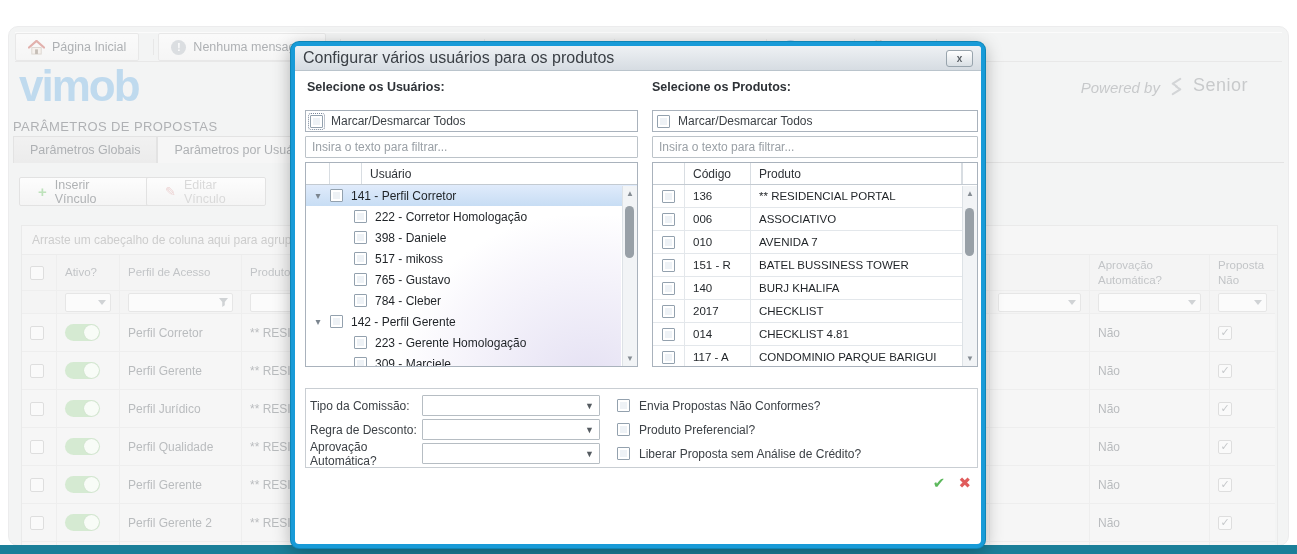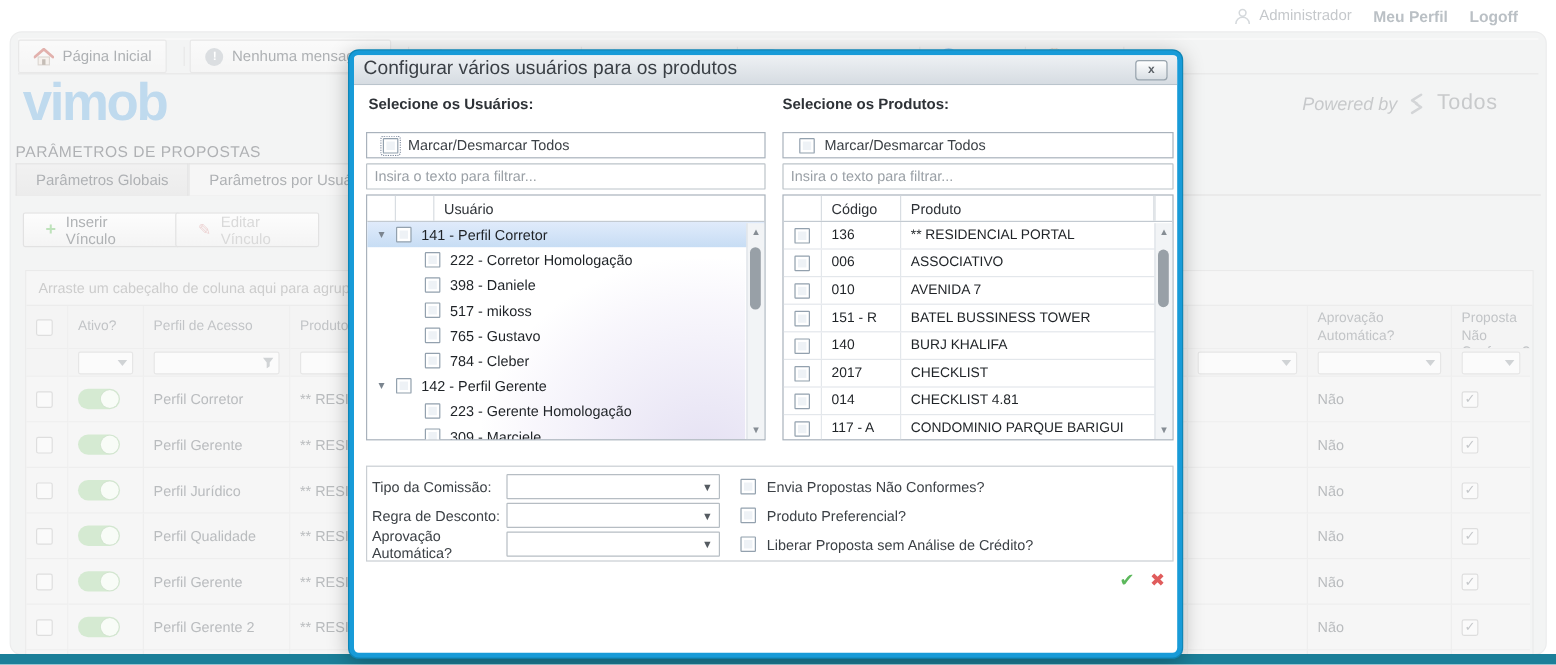--- a/index.html
+++ b/index.html
@@ -96,21 +96,21 @@
   .modal-close { margin-left:auto; width:27px; height:17px; border:1px solid #98a4ad; border-radius:3px;
     background:linear-gradient(#ffffff,#d9dfe4); font-size:10px; font-weight:bold; color:#5a6066;
     display:flex; align-items:center; justify-content:center; cursor:pointer; }
   .m-heading { position:absolute; top:34px; font-size:12.5px; font-weight:bold; color:#2e3237; }
   .h-users { left:12px; } .h-products { left:357px; }
 
   .panel-box { position:absolute; top:64px; }
   .p-users { left:10px; width:333px; }
   .p-products { left:357px; width:326px; }
   .toggle-all { height:22px; border:1px solid #a9b2bc; background:#fff;
-    display:flex; align-items:center; gap:8px; padding-left:13px; font-size:12px; color:#3c4146; }
+    display:flex; align-items:center; gap:8px; padding-left:4px; font-size:12px; color:#3c4146; }
   .cbx { width:13px; height:13px; border:1px solid #93a1ae; background:#fff; border-radius:1px;
     box-shadow:inset 0 0 0 2px #fff, inset 0 0 0 6px #eef2f6; flex:0 0 auto; }
   .cbx.focused { outline:1px dotted #7a869a; outline-offset:1px; }
   .filter-input { margin-top:4px; width:100%; height:22px; border:1px solid #bcc3c9; border-radius:1px;
     font-size:12px; color:#555; padding:0 6px; font-family:inherit; }
   .filter-input::placeholder { color:#9aa0a6; }
   .list-box { margin-top:4px; border:1px solid #a9b2bc; height:205px; position:relative;
     background:#fff; overflow:hidden; }
   .list-head { height:22px; border-bottom:1px solid #c3cad1; display:flex; align-items:center;
     font-size:12px; color:#2e3237; }
@@ -149,31 +149,20 @@
 
   .confirm-row { position:absolute; top:428px; right:10px; display:flex; gap:13px; }
   .confirm-row .ok { color:#5cb85c; font-size:15px; cursor:pointer; }
   .confirm-row .no { color:#e05c5c; font-size:15px; cursor:pointer; }
 </style>
 </head>
 <body>
 
 <div class="stage">
 
-  <div class="header-strip">
-    <span class="hdr-user">
-      <svg width="15" height="15" viewBox="0 0 16 16">
-        <circle cx="8" cy="5" r="3" fill="none" stroke="#aab2b9" stroke-width="1.4"></circle>
-        <path d="M2 15 c0-4 3-6 6-6 s6 2 6 6" fill="none" stroke="#aab2b9" stroke-width="1.4"></path>
-      </svg>
-      <span>Administrador</span>
-    </span>
-    <span class="hdr-link">Meu Perfil</span>
-    <span class="hdr-link">Logoff</span>
-  </div>
 
   <div class="app-panel">
 
     <div class="menubar">
       <div class="mitem boxed">
         <svg width="17" height="15" viewBox="0 0 18 16">
           <path d="M1 8 L9 1 L17 8" fill="none" stroke="#c4635a" stroke-width="2.4" stroke-linecap="round"></path>
           <rect x="4" y="8" width="10" height="7" fill="#ece3da" stroke="#b9aea3" stroke-width="1"></rect>
           <rect x="7.5" y="10" width="3" height="5" fill="#8a7a6c"></rect>
         </svg>
@@ -224,21 +213,21 @@
       </div>
       <span class="msep"></span>
     </div>
 
     <div class="logo">vimob</div>
     <div class="powered">
       <span class="pby">Powered by</span>
       <svg width="17" height="19" viewBox="0 0 18 20">
         <path d="M13 2 L5 7 L9.5 10 M5 18 L13 13 L8.5 10" fill="none" stroke="#a7abae" stroke-width="2.2" stroke-linecap="round" stroke-linejoin="round"></path>
       </svg>
-      <span class="brand">Todos</span>
+      <span class="brand">Senior</span>
     </div>
     <div class="page-title">PARÂMETROS DE PROPOSTAS</div>
 
     <div class="tabs">
       <div class="tab">Parâmetros Globais</div>
       <div class="tab active">Parâmetros por Usuário</div>
       <div class="tab">Pa</div>
     </div>
 
     <div class="btn btn-insert">

